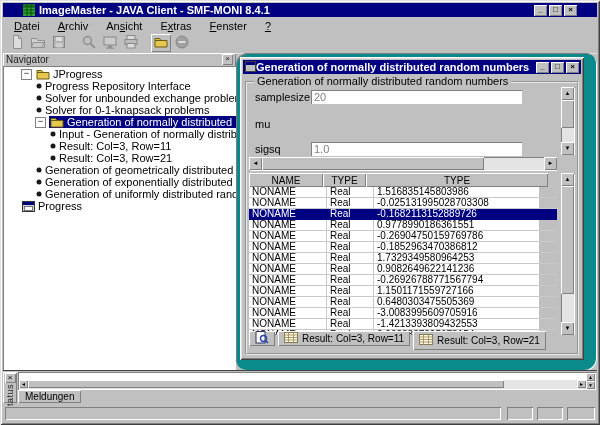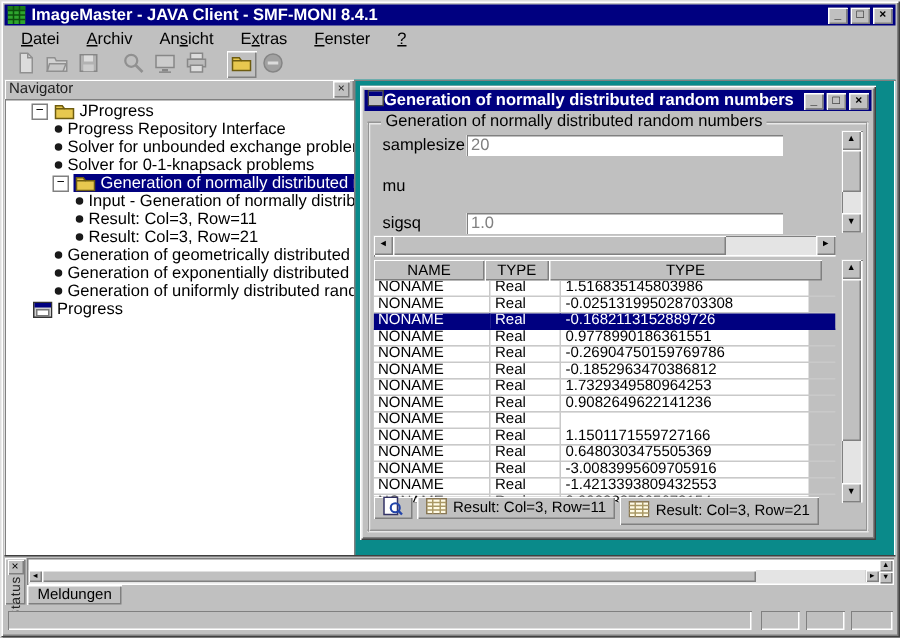--- a/index.html
+++ b/index.html
@@ -4,21 +4,21 @@
 <style>
   html,body{margin:0;padding:0;background:#777;}
   body{width:600px;height:425px;position:relative;font-family:"Liberation Sans",sans-serif;font-size:11px;color:#000;overflow:hidden;}
   .win{position:absolute;inset:0;background:var(--chrome);
        box-shadow:inset 1px 1px 0 #dfdfdf,inset -1px -1px 0 #404040,inset 2px 2px 0 #fff,inset -2px -2px 0 #808080;}
   .raised{box-shadow:inset 1px 1px 0 #fff,inset -1px -1px 0 #404040,inset 2px 2px 0 #dfdfdf,inset -2px -2px 0 #808080;}
   .raised1{box-shadow:inset 1px 1px 0 #fff,inset -1px -1px 0 #808080;}
   .sunken1{box-shadow:inset 1px 1px 0 #808080,inset -1px -1px 0 #fff;}
 
   
-  .titlebar{position:absolute;left:3px;top:3px;right:3px;height:14px;background:var(--titlebar);display:flex;align-items:center;color:#fff;font-weight:bold;font-size:11px;padding:0 2px;}
+  .titlebar{position:absolute;left:3px;top:3px;right:3px;height:14px;background:var(--titlebar);display:flex;align-items:center;color:#fff;font-weight:bold;font-size:11px;padding:0 20px;}
   .titlebar .t-icon{display:flex;margin-right:4px;}
   .t-title{flex:1;white-space:nowrap;overflow:hidden;line-height:13px;}
   .wbtn{width:13px;height:11px;background:var(--chrome);color:#000;font-size:8px;line-height:10px;text-align:center;margin-left:2px;font-weight:bold;}
   
   .menubar{position:absolute;left:3px;top:18px;right:3px;height:15px;display:flex;align-items:center;padding-left:2px;}
   .menu-item{padding:1px 9px;white-space:nowrap;}
   
   .toolbar{position:absolute;left:3px;top:33px;right:3px;height:20px;display:flex;align-items:center;padding-left:4px;border-bottom:1px solid #dfdfdf;}
   .tb-btn{width:20px;height:18px;display:flex;align-items:center;justify-content:center;margin-right:1px;}
   .tb-btn.gap{margin-left:9px;}
@@ -29,21 +29,21 @@
   .nav-title{position:absolute;left:0;top:0;right:0;height:13px;display:flex;align-items:center;font-size:10px;color:#222;padding:0 3px;}
   .nav-title .sp{flex:1;}
   .xbtn{width:11px;height:11px;background:var(--chrome);font-size:8px;line-height:10px;text-align:center;}
   .nav-tree{position:absolute;left:0;top:13px;right:0;bottom:0;background:#fff;overflow:hidden;padding:2px 0 0 2px;}
   .tree-row{display:flex;align-items:center;height:12px;white-space:nowrap;}
   .expander{width:9px;height:9px;border:1px solid #808080;background:#fff;font-size:9px;line-height:7px;text-align:center;margin-right:3px;flex:none;}
   .node{display:flex;align-items:center;gap:3px;padding:0 2px 0 1px;}
   .node.sel{background:var(--selection);color:#fff;}
   .node-ic{display:flex;flex:none;}
   
-  .desktop{position:absolute;left:233px;right:0;top:0;bottom:0;background:var(--desktop);}
+  .desktop{position:absolute;left:233px;right:0;top:0;bottom:0;background:var(--desktop);border-radius:12px;}
   .iframe{position:absolute;left:4px;top:4px;width:344px;height:303px;background:var(--chrome);}
   .if-title{position:absolute;left:3px;top:3px;right:3px;height:14px;background:var(--titlebar);display:flex;align-items:center;color:#fff;font-weight:bold;font-size:11px;padding:0 2px;}
   .if-body{position:absolute;left:3px;top:19px;right:3px;bottom:3px;}
   .tborder{position:absolute;left:2px;right:2px;top:5px;bottom:2px;border:2px groove #e8e8e8;}
   .tb-legend{position:absolute;top:-8px;left:7px;background:var(--chrome);padding:0 3px;font-size:11px;}
   .f-row{position:absolute;left:2px;right:20px;height:16px;display:flex;align-items:center;}
   .f-label{width:56px;padding-left:6px;flex:none;}
   .f-field{flex:0 0 208px;height:14px;background:#fff;color:var(--disabled_text);line-height:14px;padding-left:3px;white-space:nowrap;overflow:hidden;}
   
   .sb-btn{position:absolute;width:13px;height:13px;background:var(--chrome);font-size:6px;line-height:13px;text-align:center;color:#000;}
@@ -394,20 +394,21 @@
                     <span class="td c2">1.7329349580964253</span>
                   </div>
                   <div class="trow">
                     <span class="td c0">NONAME</span>
                     <span class="td c1">Real</span>
                     <span class="td c2">0.9082649622141236</span>
                   </div>
                   <div class="trow">
                     <span class="td c0">NONAME</span>
                     <span class="td c1">Real</span>
+                    <span class="td c2">-0.26926788771567794</span>
                   </div>
                   <div class="trow">
                     <span class="td c0">NONAME</span>
                     <span class="td c1">Real</span>
                     <span class="td c2">1.1501171559727166</span>
                   </div>
                   <div class="trow">
                     <span class="td c0">NONAME</span>
                     <span class="td c1">Real</span>
                     <span class="td c2">0.6480303475505369</span>

